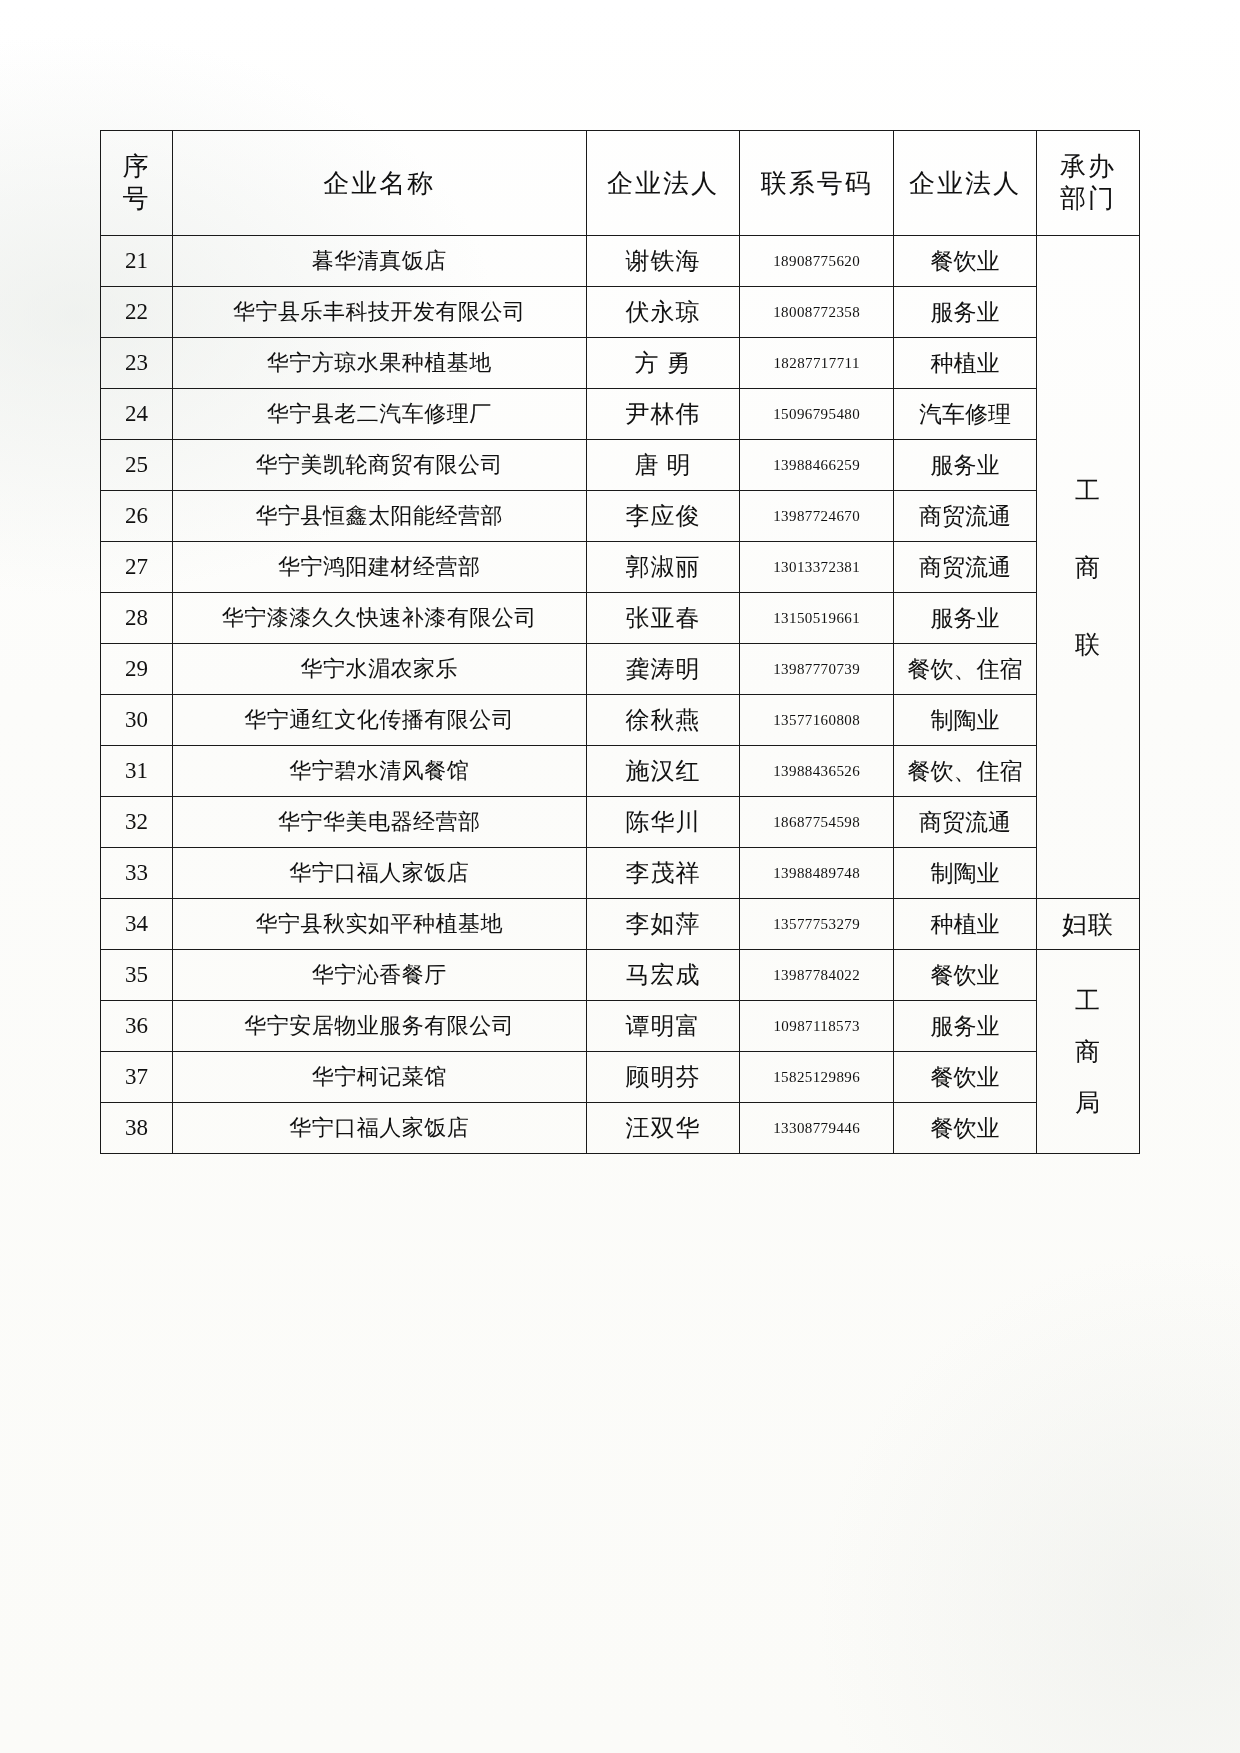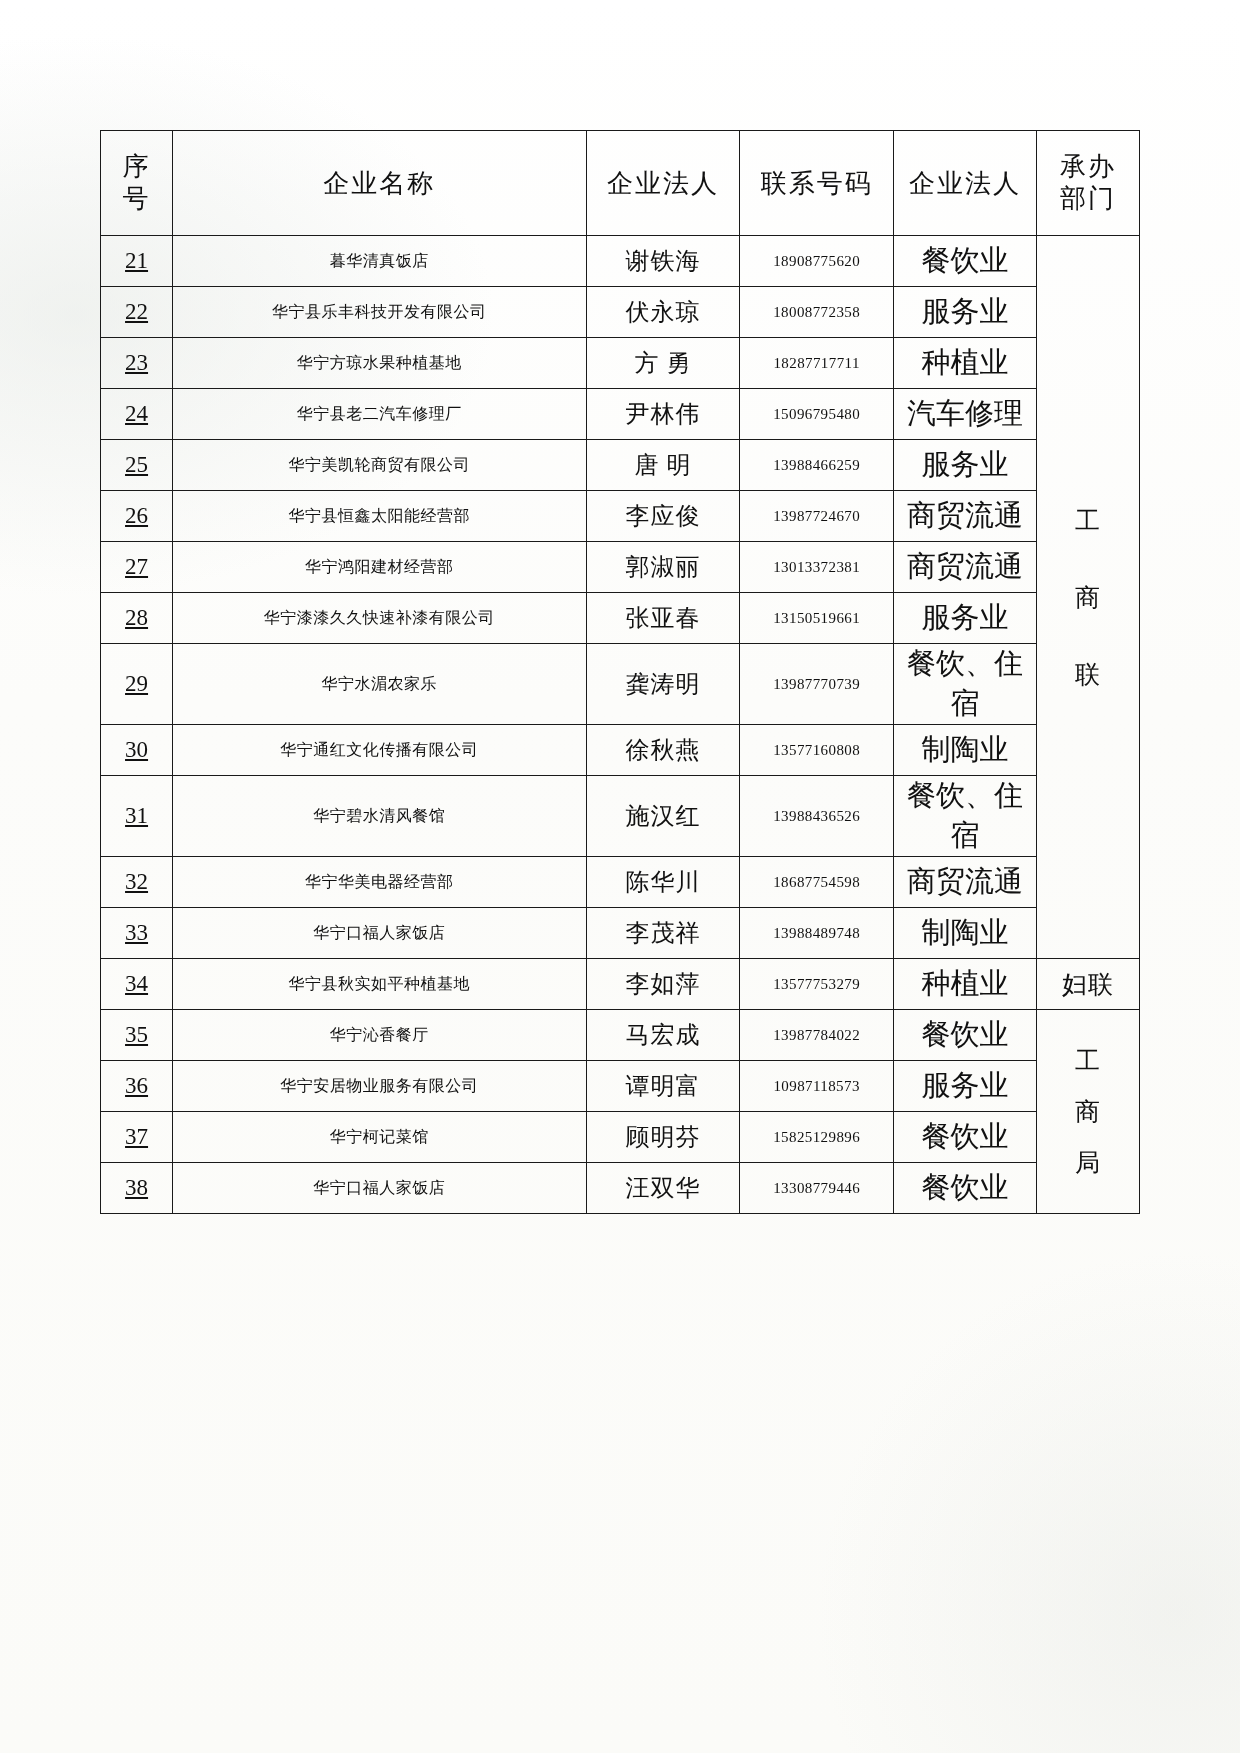--- a/index.html
+++ b/index.html
@@ -60,39 +60,38 @@
   .hdr-stack {
     line-height: 1.22;
   }
   tbody td {
     height: 50px;
     font-size: 24px;
   }
   td.no {
     font-size: 23px;
     font-family: "Liberation Serif", serif;
-    text-decoration: underline;
   }
   td.name {
     text-align: left;
     padding-left: 26px;
-    font-size: 16px;
+    font-size: 22px;
     letter-spacing: 0.5px;
   }
   td.person {
     font-size: 24px;
     letter-spacing: 1px;
   }
   td.phone {
     font-size: 15px;
     letter-spacing: 0.4px;
     font-family: "Liberation Serif", serif;
   }
   td.cat {
-    font-size: 29px;
+    font-size: 23px;
   }
   td.dept {
     font-size: 25px;
     letter-spacing: 1px;
   }
   .dept-run {
     display: flex;
     flex-direction: column;
     align-items: center;
     justify-content: center;

